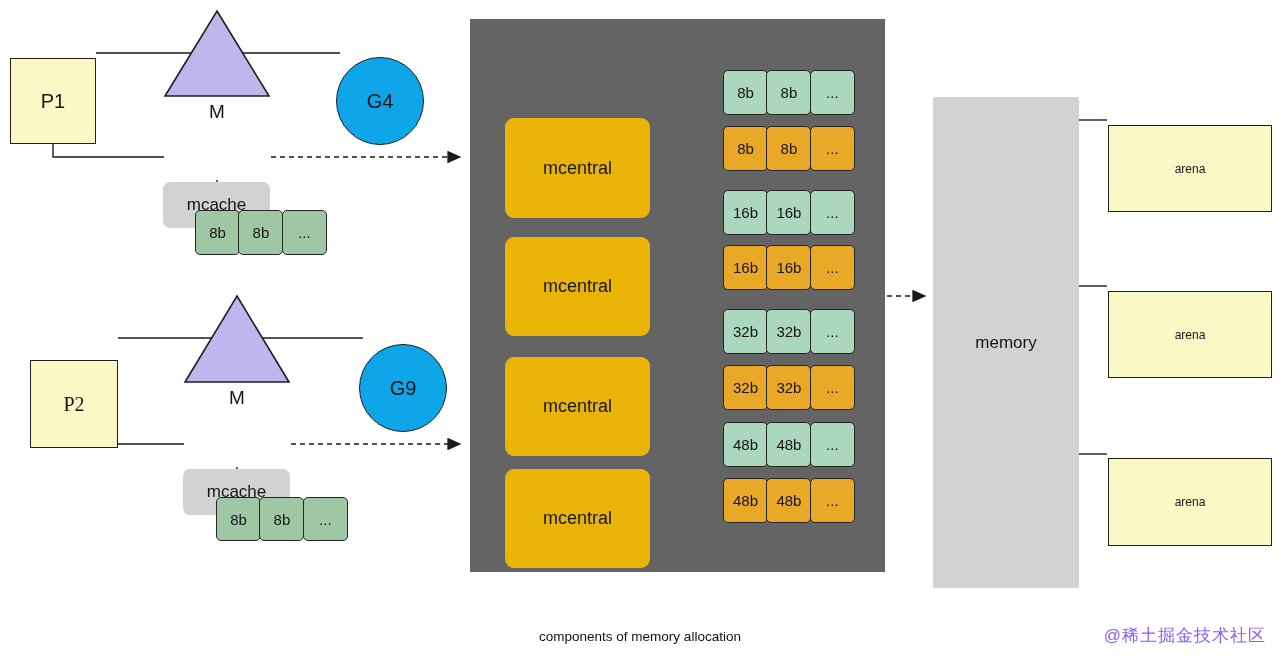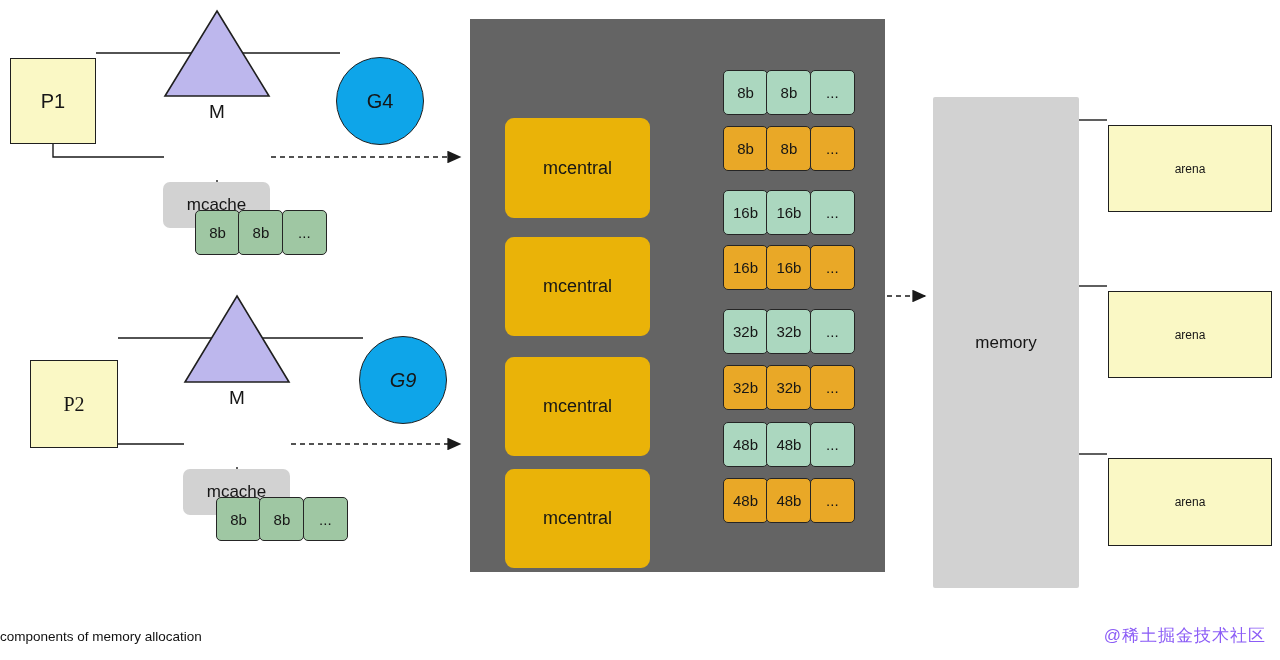--- a/index.html
+++ b/index.html
@@ -44,21 +44,21 @@
     border:1.6px solid #252525; border-radius:5px;
     display:flex; align-items:center; justify-content:center;
     font-size:15px;
   }
   .cell + .cell { margin-left:-1.6px; }
   .cell.sage { background:#9FC7A3; }
   .cell.mint { background:#ABD7BF; }
   .cell.orange { background:#E9A827; }
   .cell.h44 { height:44px; }
   .caption {
-    left:0; top:629px; width:1280px; 
+    left:0; top:629px; width:1280px; text-align:center;
     font-size:13.5px; color:#111; z-index:2;
   }
   .watermark {
     right:14px; top:624px; font-size:17px; color:#8b5cf6;
     letter-spacing:1px; z-index:2;
   }
 </style>
 </head>
 <body>
 
@@ -124,21 +124,21 @@
 
 <div class="abs shape node-sq flexc" style="left:30px;top:312px;width:88px;height:88px;font-family:Liberation Serif, serif;">
   <span>P2</span>
 </div>
 
 <svg class="abs shape" style="left:183px;top:294px;" width="108" height="91">
   <polygon points="54,2 106,88 2,88" fill="#BDB7ED" stroke="#1f1f1f" stroke-width="1.6"></polygon>
 </svg>
 <div class="abs tri-label flexc" style="left:215px;top:338px;width:44px;height:24px;">M</div>
 
-<div class="abs shape node-circle flexc" style="left:359px;top:288px;width:88px;height:88px;font-style:italic;">
+<div class="abs shape node-circle flexc" style="left:359px;top:296px;width:88px;height:88px;">
   <span>G9</span>
 </div>
 
 <div class="abs shape graybox flexc" style="left:183px;top:421px;width:107px;height:46px;">
   <span>mcache</span>
 </div>
 
 <div class="abs cellrow" style="left:216px;top:497px;">
   <div class="cell sage h44">8b</div>
   <div class="cell sage h44">8b</div>

